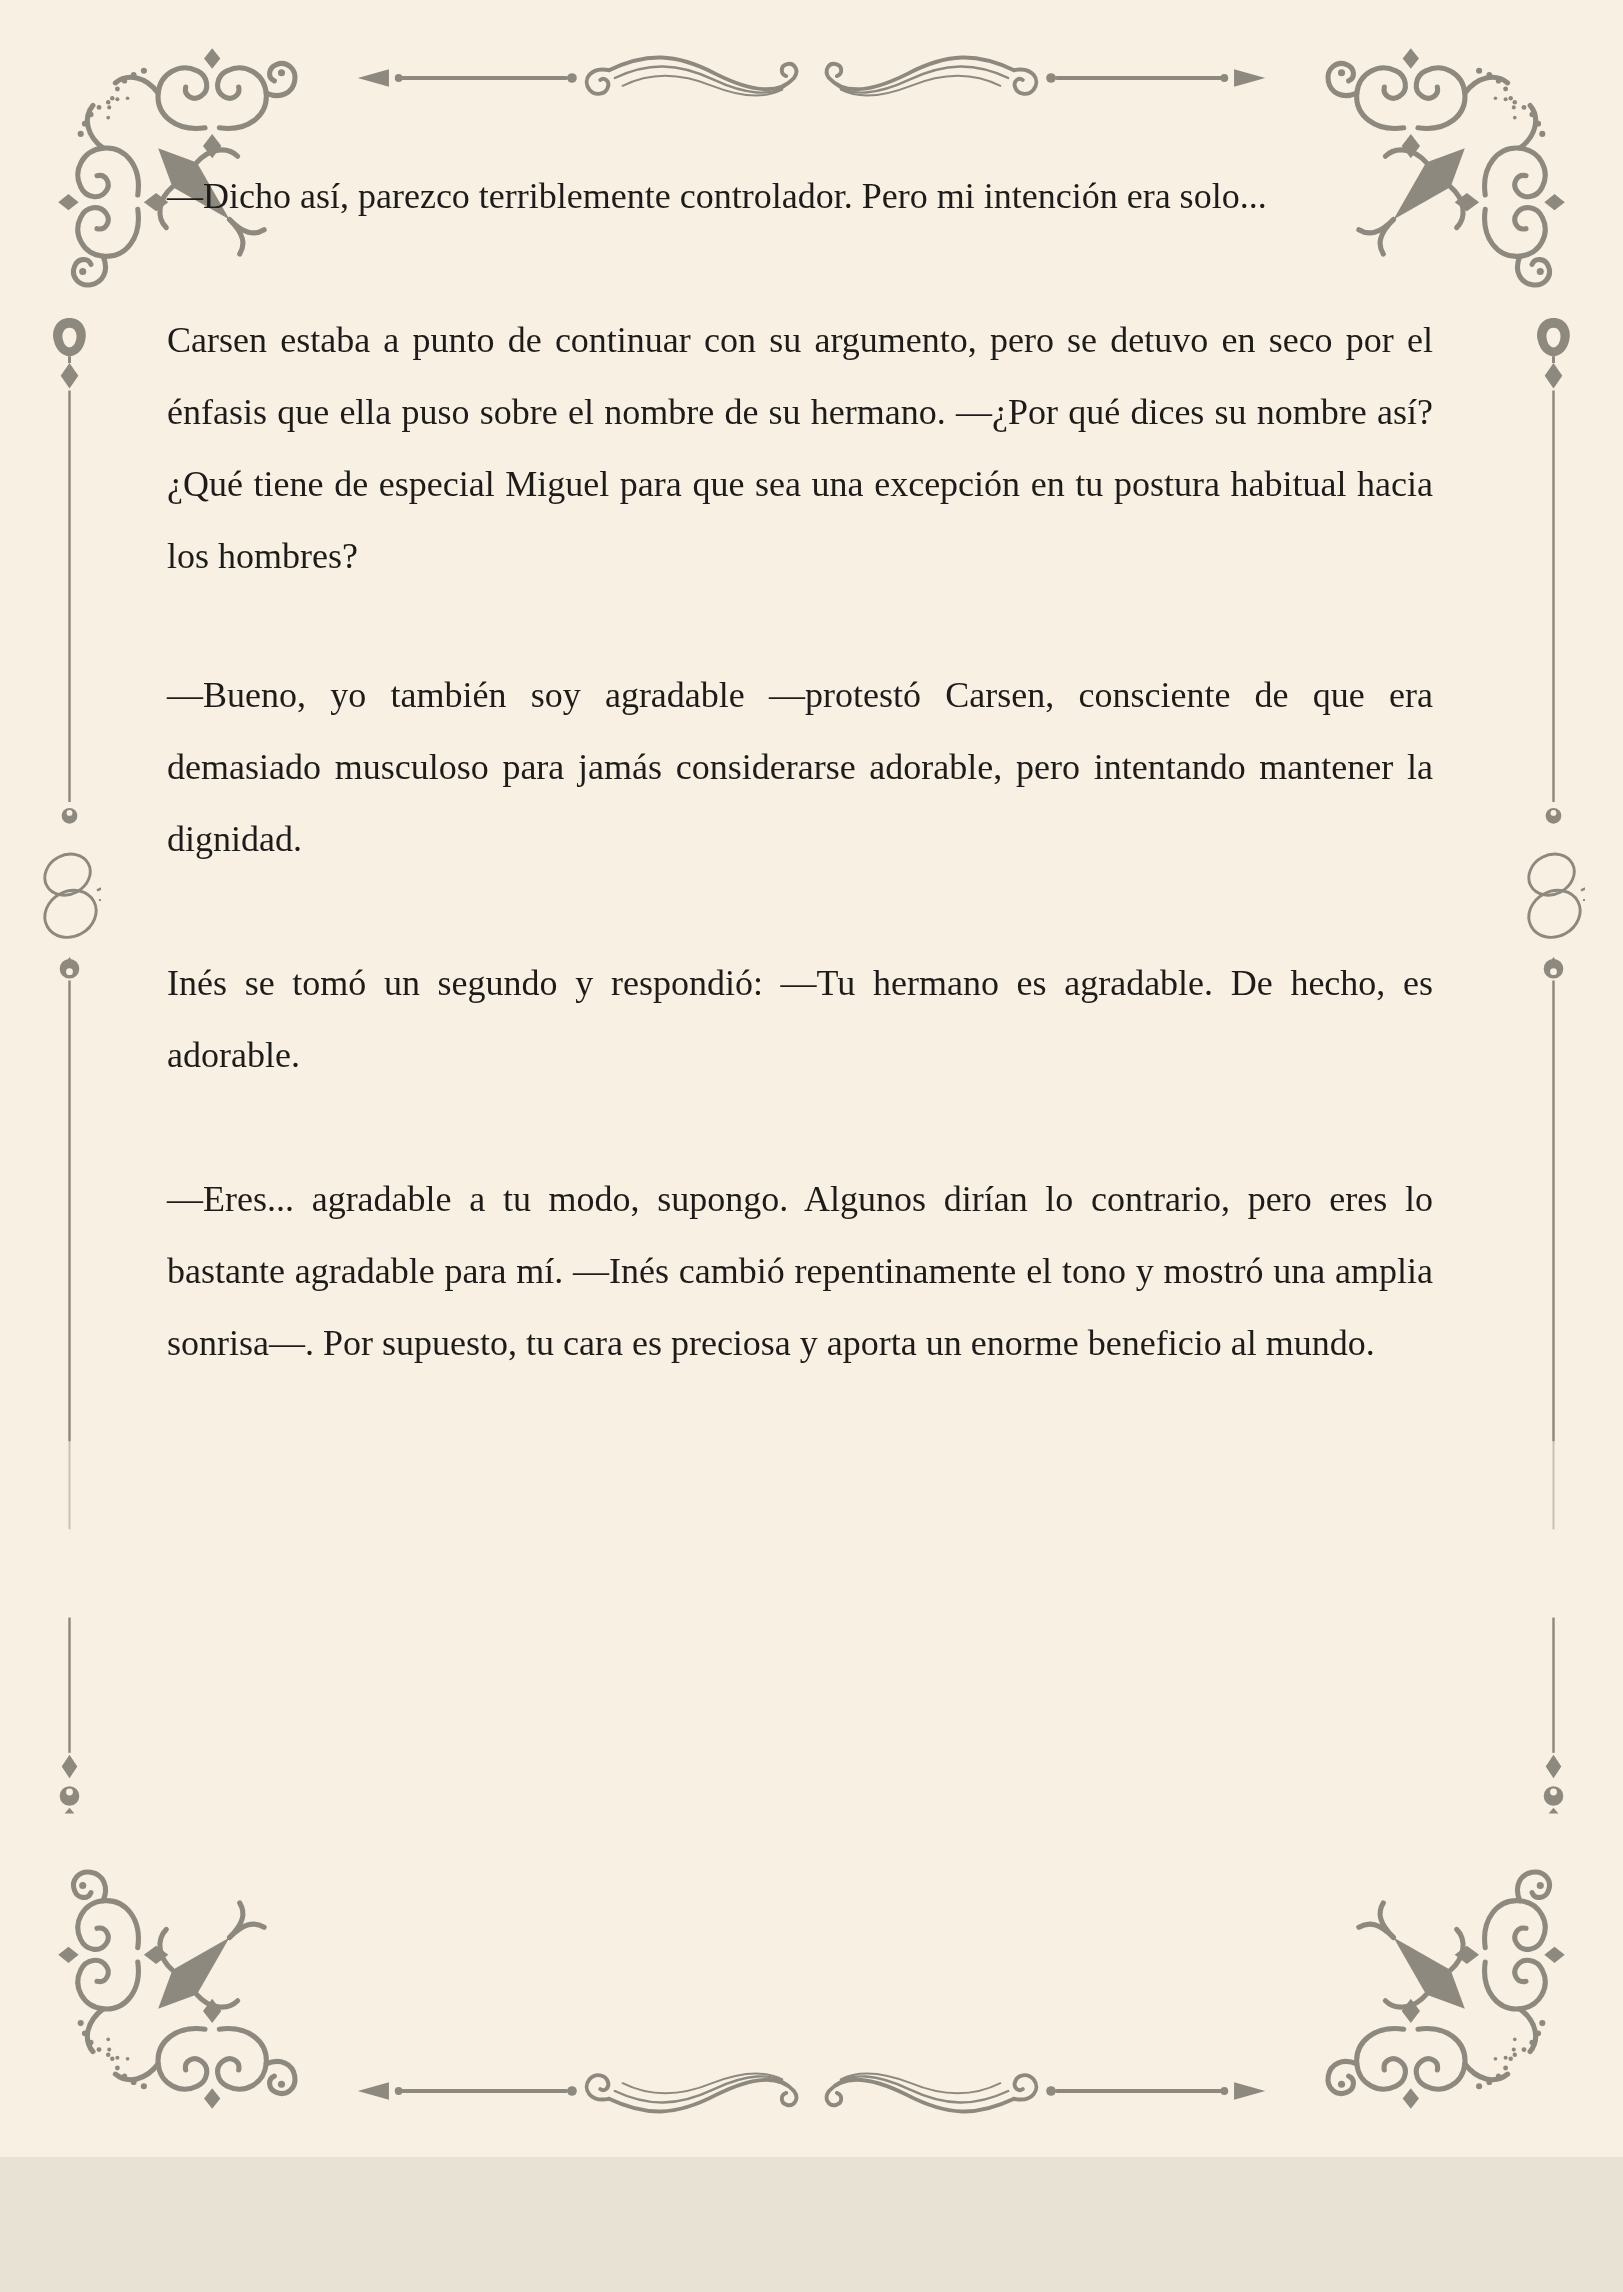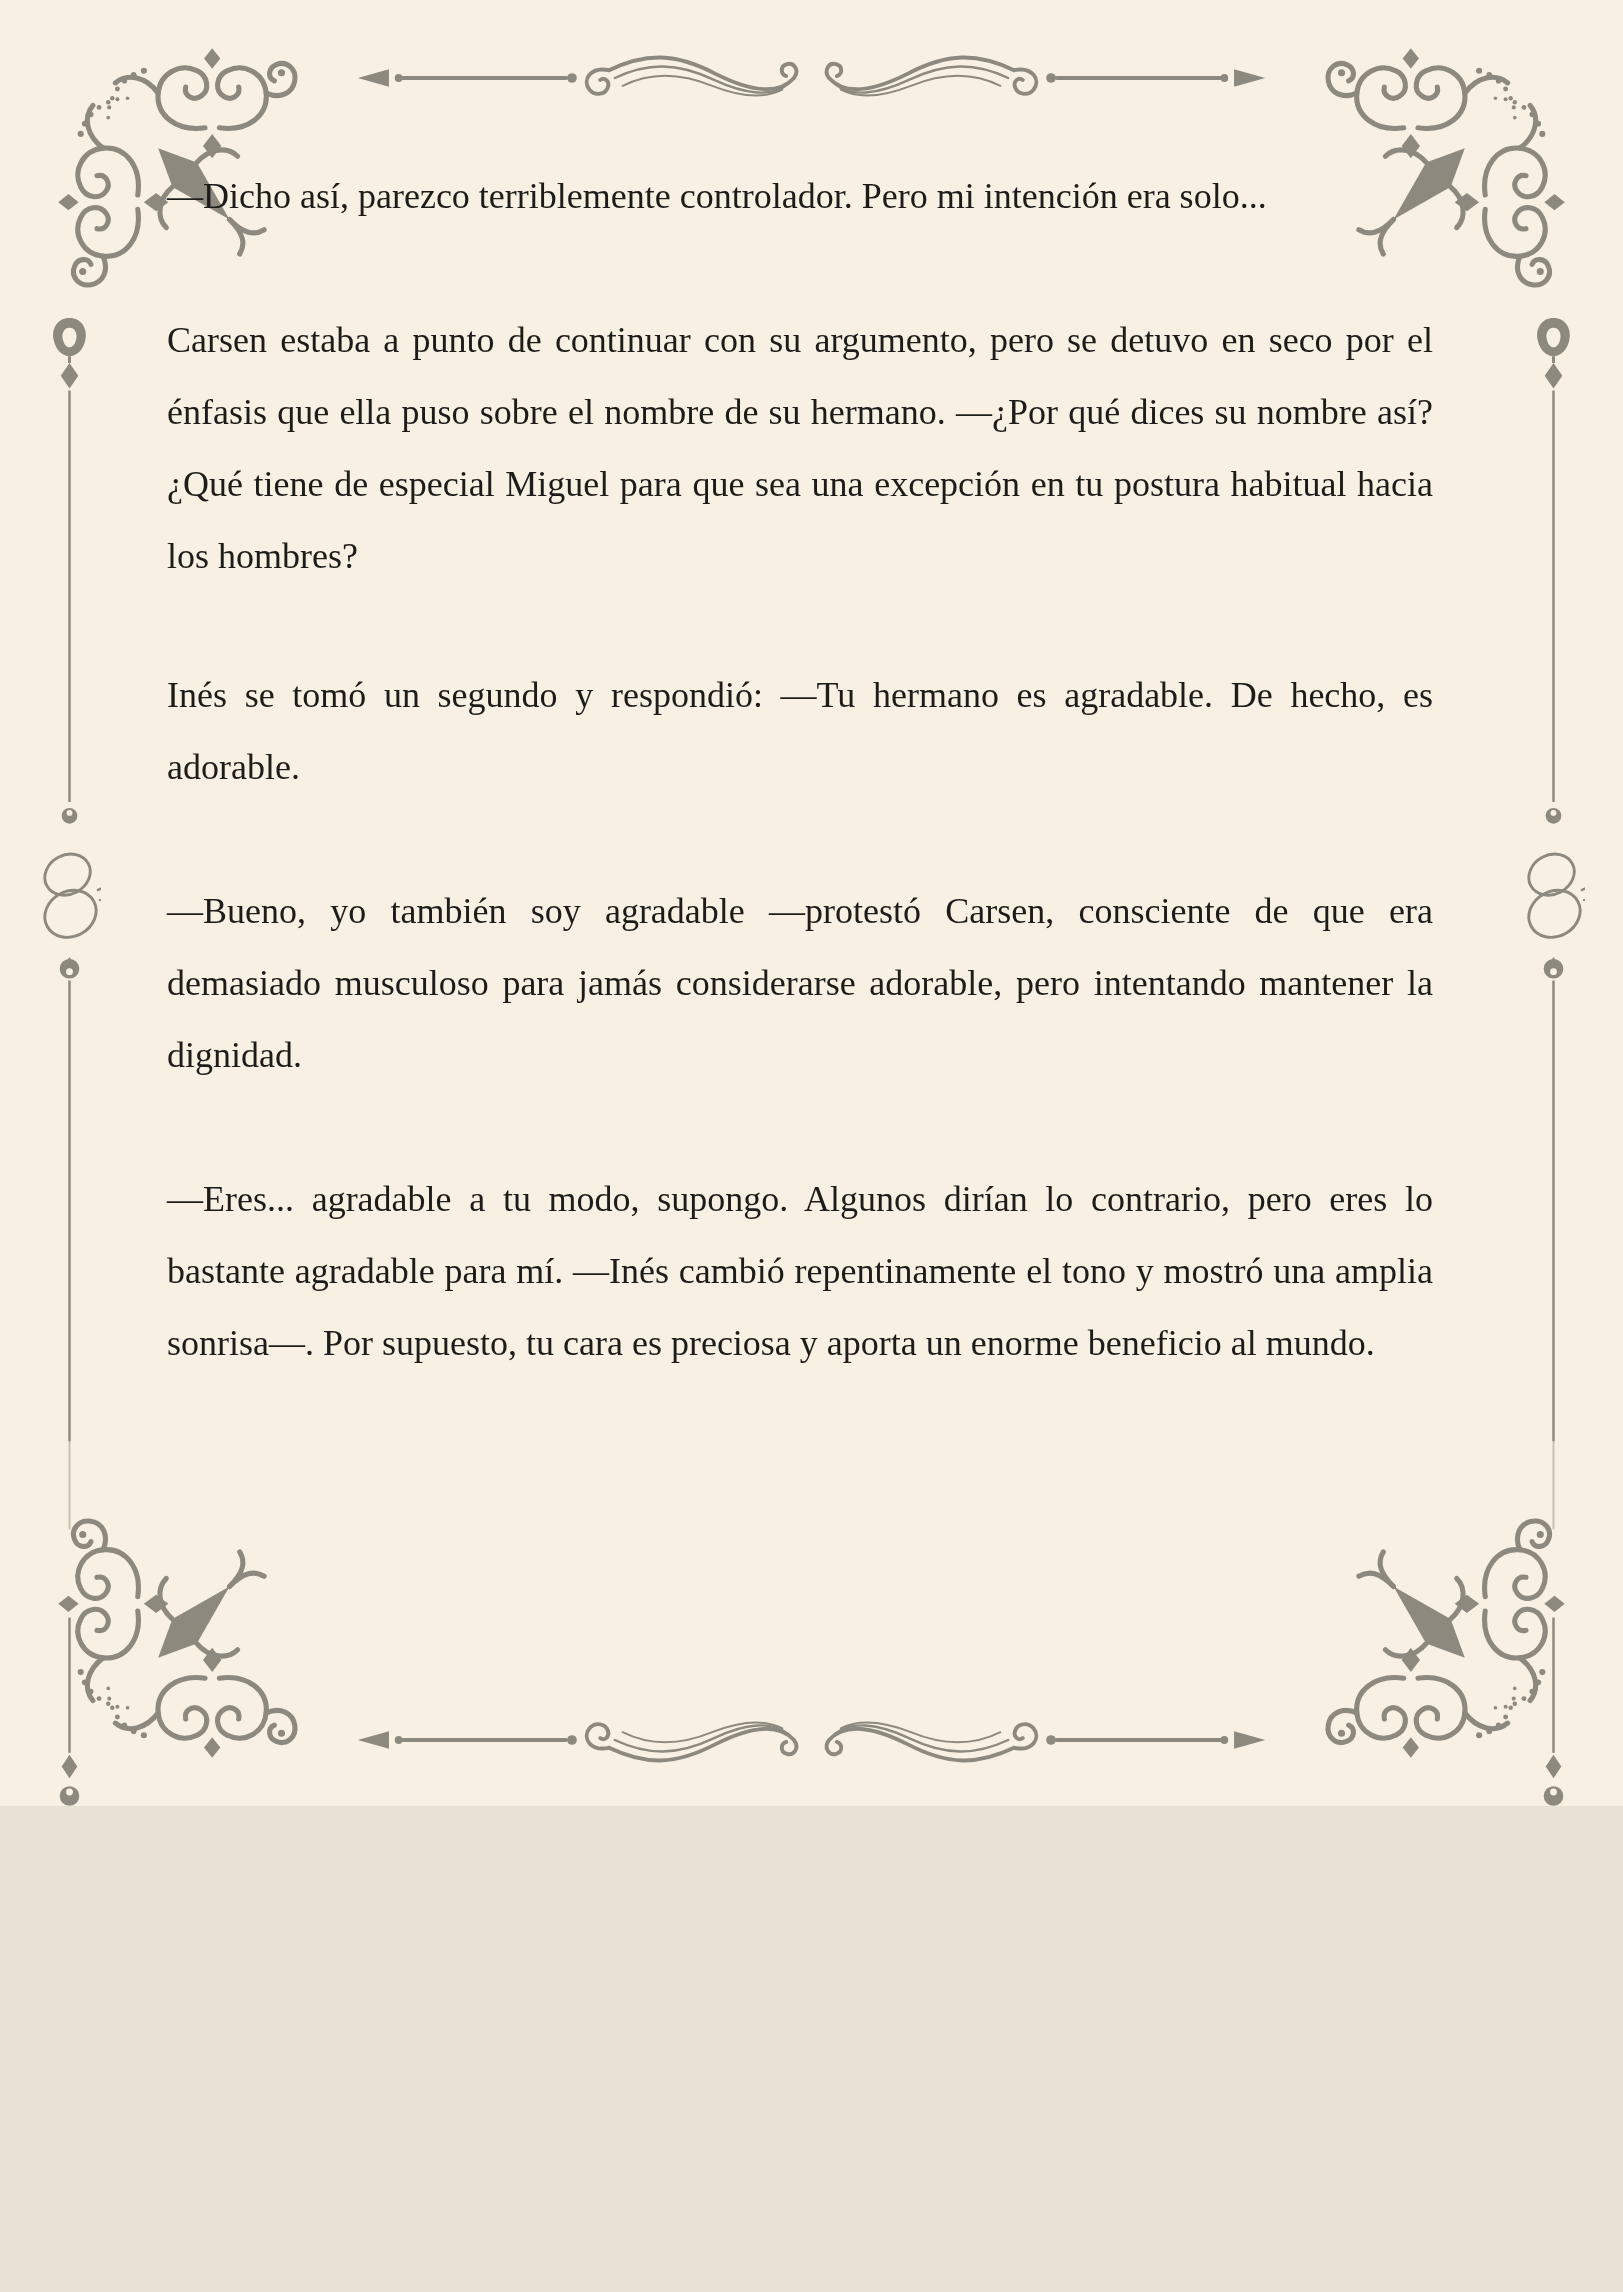--- a/index.html
+++ b/index.html
@@ -1,18 +1,18 @@
 <!DOCTYPE html>
 <html><head>
 <meta charset="utf-8">
 <style>
   html,body{margin:0;padding:0;background:#e8e2d4;}
   .page{
     position:relative;
-    width:1623px;height:1806px;
+    width:1623px;height:2157px;
     background:#f8f1e3;
     overflow:hidden;
     font-family:"Liberation Serif", "DejaVu Serif", serif;
   }
   .text-block{
     position:absolute;
     left:167px;top:160px;width:1266px;
     color:#1d1c1a;
     font-size:36px;
     line-height:72px;
@@ -128,19 +128,19 @@
   <svg class="ornament rail left" viewBox="0 0 64 1560">
       <use href="#rail-motif"></use>
     </svg>
   <svg class="ornament rail right" viewBox="0 0 64 1560">
       <use href="#rail-motif"></use>
     </svg>
 
   <div class="text-block">
     <p>—Dicho así, parezco terriblemente controlador. Pero mi intención era solo...</p>
     <p>Carsen estaba a punto de continuar con su argumento, pero se detuvo en seco por el énfasis que ella puso sobre el nombre de su hermano. —¿Por qué dices su nombre así? ¿Qué tiene de especial Miguel para que sea una excepción en tu postura habitual hacia los hombres?</p>
+    <p>—Bueno, yo también soy agradable —protestó Carsen, consciente de que era demasiado musculoso para jamás considerarse adorable, pero intentando mantener la dignidad.</p>
     <p>Inés se tomó un segundo y respondió: —Tu hermano es agradable. De hecho, es adorable.</p>
-    <p>—Bueno, yo también soy agradable —protestó Carsen, consciente de que era demasiado musculoso para jamás considerarse adorable, pero intentando mantener la dignidad.</p>
     <p>—Eres... agradable a tu modo, supongo. Algunos dirían lo contrario, pero eres lo bastante agradable para mí. —Inés cambió repentinamente el tono y mostró una amplia sonrisa—. Por supuesto, tu cara es preciosa y aporta un enorme beneficio al mundo.</p>
   </div>
 
 </div>
 
 
 </body></html>

